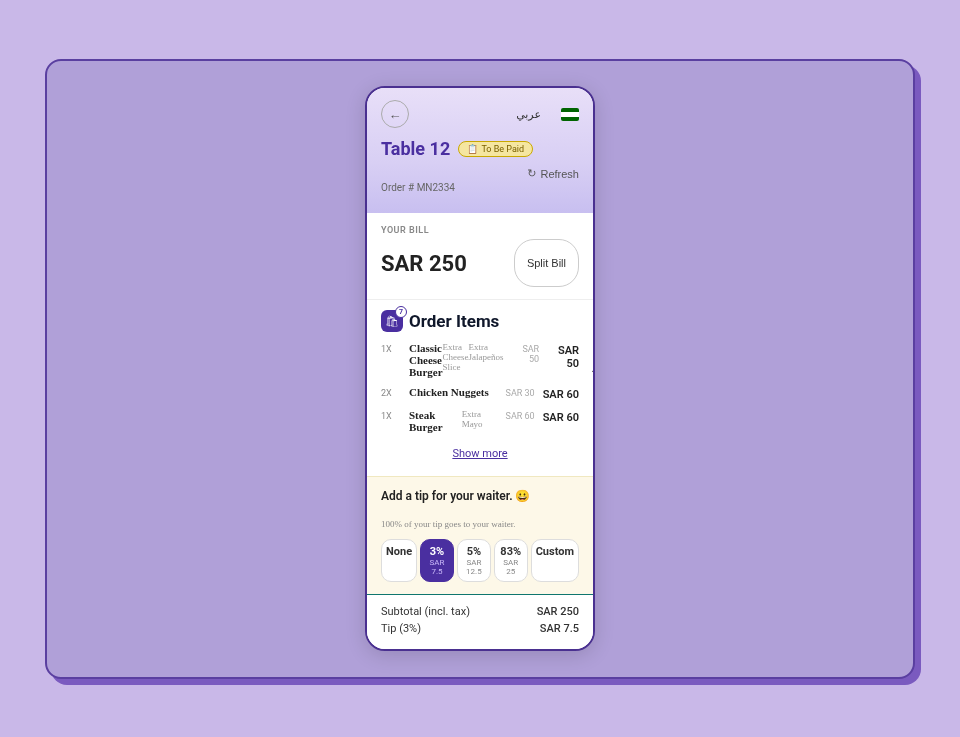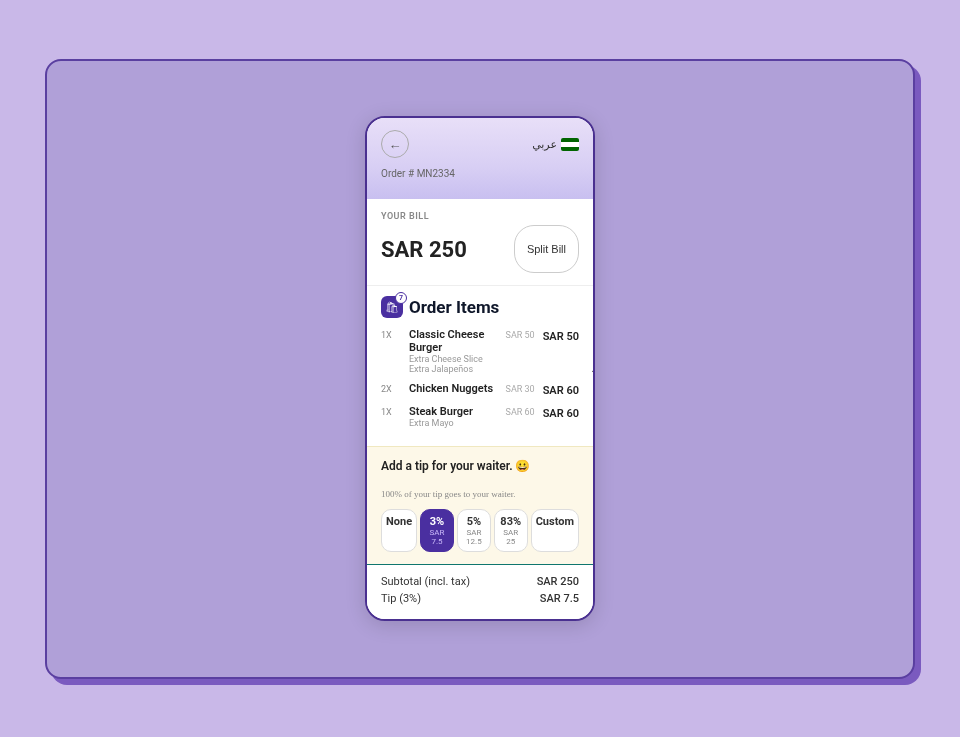--- a/index.html
+++ b/index.html
@@ -72,21 +72,21 @@
       align-items: center;
       justify-content: center;
       cursor: pointer;
       color: #555;
       font-size: 13px;
     }
 
     .arabic-label {
       display: flex;
       align-items: center;
-      gap: 4px;
+      gap: 20px;
       font-size: 11px;
       color: #333;
     }
 
     .flag-icon {
       width: 18px;
       height: 13px;
       background: linear-gradient(to bottom, #006400 33%, #fff 33%, #fff 66%, #006400 66%);
       border-radius: 2px;
       position: relative;
@@ -247,21 +247,21 @@
     }
 
     .item-qty {
       font-size: 9px;
       color: #888;
       padding-top: 2px;
     }
 
     .item-info {
       display: flex;
-      flex-direction: column;
+      font-family: Liberation Serif, serif;
     }
 
     .item-name {
       font-size: 11px;
       font-weight: 600;
       color: #222;
     }
 
     .item-extras {
       font-size: 9px;
@@ -387,20 +387,31 @@
         <div class="header-top">
           <button class="back-btn">
             <span>←</span>
           </button>
           <div class="arabic-label">
             <span>عربي</span>
             <div class="flag-icon"></div>
           </div>
         </div>
 
+        <div class="table-row">
+          <span class="table-title">Table 12</span>
+          <div class="status-badge">
+            <span>📋</span>
+            <span>To Be Paid</span>
+          </div>
+          <button class="refresh-btn">
+            <span>↻</span>
+            <span>Refresh</span>
+          </button>
+        </div>
         <div class="order-num">Order # MN2334</div>
       </div>
 
       <div class="card-body">
 
         <div class="bill-section">
           <div class="your-bill-label">YOUR BILL</div>
           <div class="bill-amount-row">
             <span class="bill-amount">SAR 250</span>
             <button class="split-bill-btn">Split Bill</button>
@@ -439,20 +450,21 @@
           <div class="order-item">
             <span class="item-qty">1X</span>
             <div class="item-info">
               <span class="item-name">Steak Burger</span>
               <span class="item-extras">Extra Mayo</span>
             </div>
             <span class="item-unit-price">SAR 60</span>
             <span class="item-total-price">SAR 60</span>
           </div>
 
+          <div class="show-more">Show more</div>
         </div>
 
         <div class="tip-section">
           <div class="tip-header">Add a tip for your waiter. 😀</div>
           <div class="tip-subtitle">100% of your tip goes to your waiter.</div>
           <div class="tip-options">
             <div class="tip-option">
               <div class="tip-pct">None</div>
             </div>
             <div class="tip-option active">

